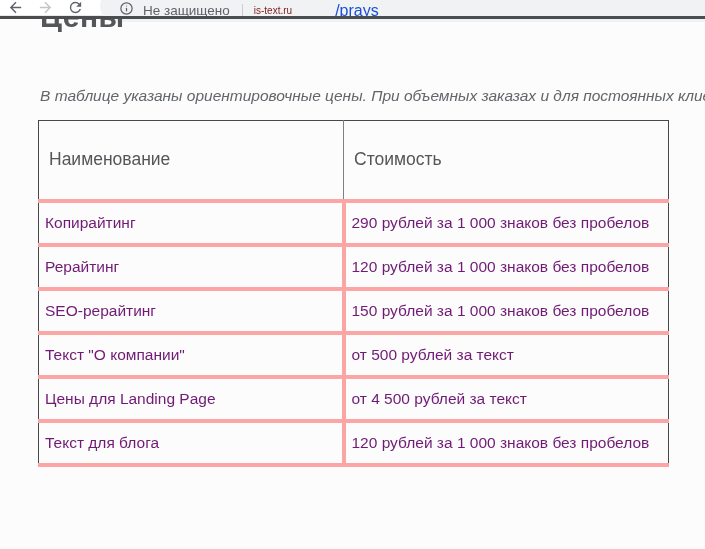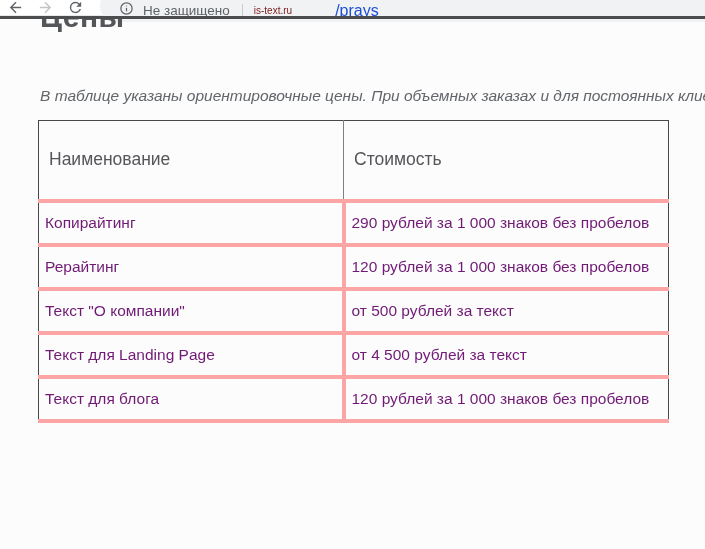--- a/index.html
+++ b/index.html
@@ -161,25 +161,29 @@
     <tbody id="price-rows">
         <tr>
           <td>Копирайтинг</td>
           <td>290 рублей за 1 000 знаков без пробелов</td>
         </tr>
         <tr>
           <td>Рерайтинг</td>
           <td>120 рублей за 1 000 знаков без пробелов</td>
         </tr>
         <tr>
+          <td>SEO-рерайтинг</td>
+          <td>150 рублей за 1 000 знаков без пробелов</td>
+        </tr>
+        <tr>
           <td>Текст "О компании"</td>
           <td>от 500 рублей за текст</td>
         </tr>
         <tr>
-          <td>Текст для Landing Page</td>
+          <td>Цены для Landing Page</td>
           <td>от 4 500 рублей за текст</td>
         </tr>
         <tr>
           <td>Текст для блога</td>
           <td>120 рублей за 1 000 знаков без пробелов</td>
         </tr>
       </tbody>
   </table>
 </div>
 

